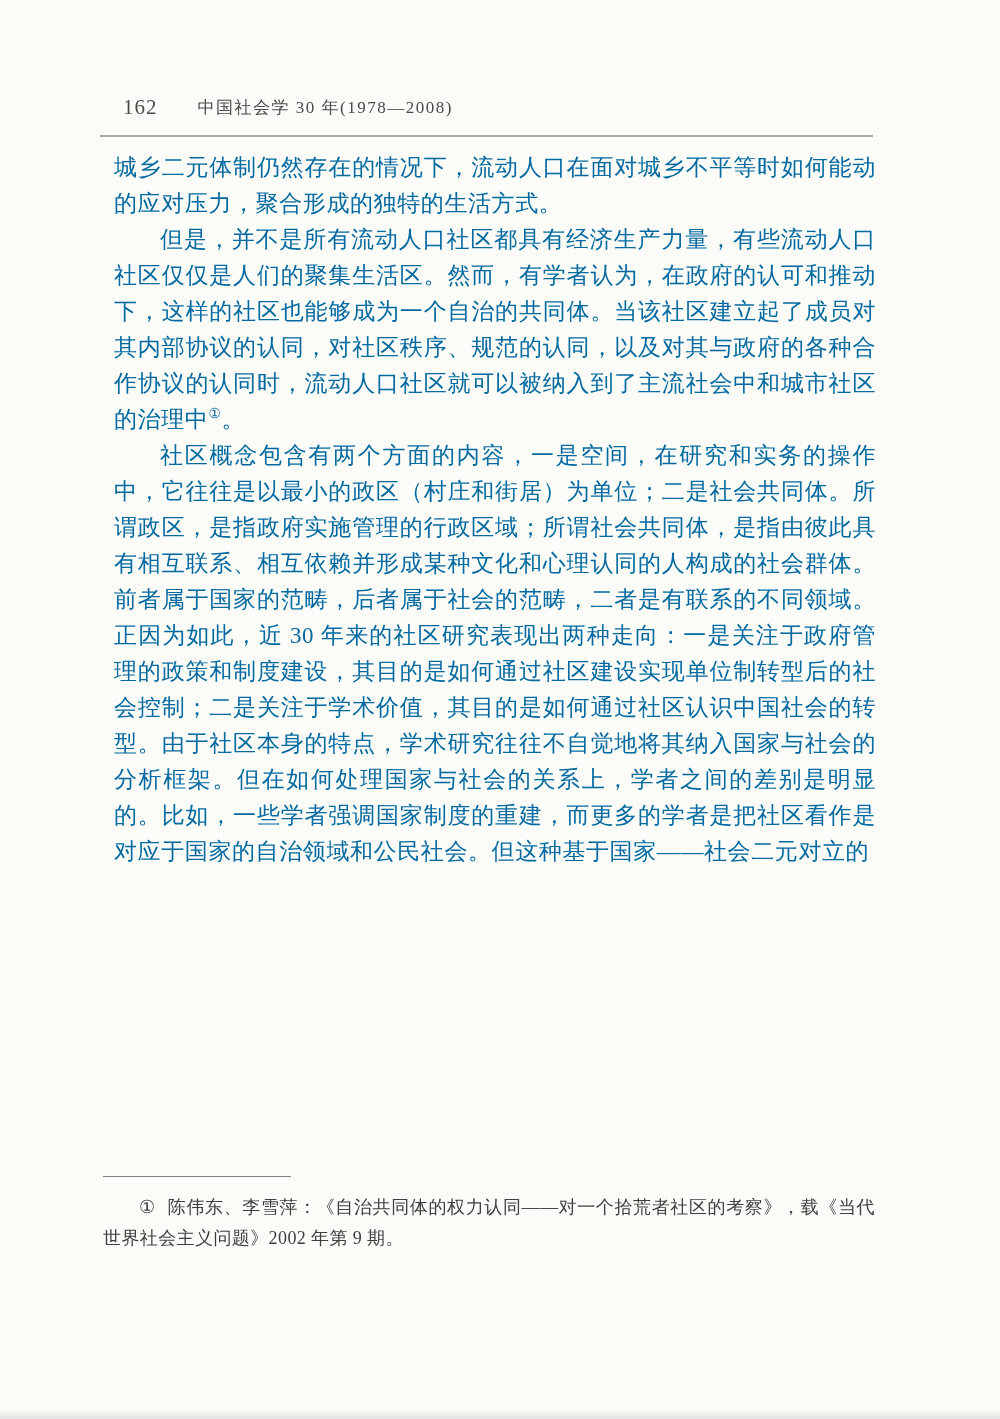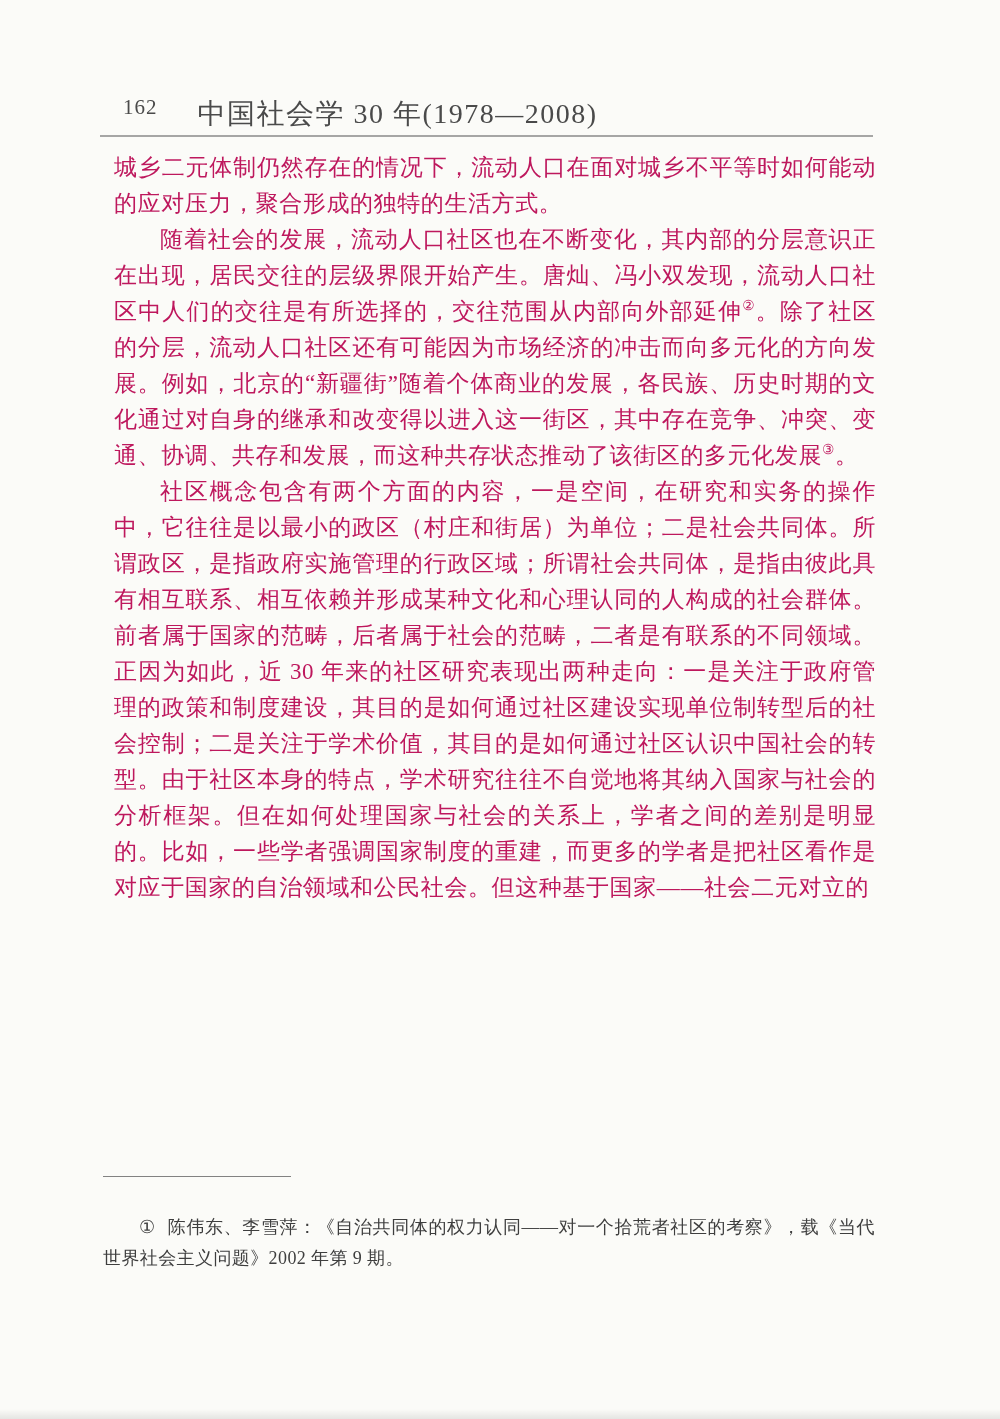--- a/index.html
+++ b/index.html
@@ -11,29 +11,29 @@
     font-family: "Liberation Serif", "DejaVu Serif", serif;
     color: #3e3e3e;
     overflow: hidden;
   }
   
   .running-header {
     position: absolute;
     top: 95px;
     left: 123px;
     display: flex;
-    align-items: flex-start;
+    align-items: center;
     color: #4a4a4a;
   }
   .page-number {
     font-size: 21px;
     letter-spacing: 1px;
   }
   .book-title {
-    font-size: 28px;
+    font-size: 17px;
     letter-spacing: 1.5px;
     margin-left: 40px;
   }
   .header-rule {
     position: absolute;
     top: 135px;
     left: 100px;
     width: 773px;
     height: 0;
     border-top: 2px solid rgba(120,120,120,0.65);
@@ -42,21 +42,21 @@
   .body-text {
     position: absolute;
     top: 150px;
     left: 114px;
     width: 762px;
     font-size: 23px;
     line-height: 36px;
     letter-spacing: 0.6px;
     text-align: justify;
     text-justify: inter-ideograph;
-    color: #be185d;
+    color: #0369a1;
   }
   .para { margin: 0; padding: 0; }
   .para.indent { text-indent: 2em; }
   sup.fnref {
     font-size: 0.6em;
     vertical-align: super;
     line-height: 0;
   }
   
   .footnote-rule {
@@ -71,21 +71,20 @@
     position: absolute;
     top: 1192px;
     left: 103px;
     width: 772px;
     font-size: 18px;
     line-height: 31px;
     letter-spacing: 0.4px;
     text-align: justify;
     text-justify: inter-ideograph;
     color: #3e3e3e;
-    margin-top: 20px;
   }
   .footnote { margin: 0 0 3px 0; text-indent: 2em; }
   .fn-marker { margin-right: 12px; }
   
   .page-bottom-shadow {
     position: absolute;
     left: 0;
     bottom: 0;
     width: 100%;
     height: 10px;
@@ -98,21 +97,21 @@
 <div class="page">
 
   <div class="running-header">
     <span class="page-number">162</span>
     <span class="book-title">中国社会学 30 年(1978—2008)</span>
   </div>
   <div class="header-rule"></div>
 
   <div class="body-text">
     <p class="para">城乡二元体制仍然存在的情况下，流动人口在面对城乡不平等时如何能动的应对压力，聚合形成的独特的生活方式。</p>
-    <p class="para indent">随着社会的发展，流动人口社区也在不断变化，其内部的分层意识正在出现，居民交往的层级界限开始产生。唐灿、冯小双发现，流动人口社区中人们的交往是有所选择的，交往范围从内部向外部延伸<sup class="fnref">②</sup>。除了社区的分层，流动人口社区还有可能因为市场经济的冲击而向多元化的方向发展。例如，北京的“新疆街”随着个体商业的发展，各民族、历史时期的文化通过对自身的继承和改变得以进入这一街区，其中存在竞争、冲突、变通、协调、共存和发展，而这种共存状态推动了该街区的多元化发展<sup class="fnref">③</sup>。</p>
+    <p class="para indent">但是，并不是所有流动人口社区都具有经济生产力量，有些流动人口社区仅仅是人们的聚集生活区。然而，有学者认为，在政府的认可和推动下，这样的社区也能够成为一个自治的共同体。当该社区建立起了成员对其内部协议的认同，对社区秩序、规范的认同，以及对其与政府的各种合作协议的认同时，流动人口社区就可以被纳入到了主流社会中和城市社区的治理中<sup class="fnref">①</sup>。</p>
     <p class="para indent">社区概念包含有两个方面的内容，一是空间，在研究和实务的操作中，它往往是以最小的政区（村庄和街居）为单位；二是社会共同体。所谓政区，是指政府实施管理的行政区域；所谓社会共同体，是指由彼此具有相互联系、相互依赖并形成某种文化和心理认同的人构成的社会群体。前者属于国家的范畴，后者属于社会的范畴，二者是有联系的不同领域。正因为如此，近 30 年来的社区研究表现出两种走向：一是关注于政府管理的政策和制度建设，其目的是如何通过社区建设实现单位制转型后的社会控制；二是关注于学术价值，其目的是如何通过社区认识中国社会的转型。由于社区本身的特点，学术研究往往不自觉地将其纳入国家与社会的分析框架。但在如何处理国家与社会的关系上，学者之间的差别是明显的。比如，一些学者强调国家制度的重建，而更多的学者是把社区看作是对应于国家的自治领域和公民社会。但这种基于国家——社会二元对立的</p>
   </div>
 
   <div class="footnote-rule"></div>
 
   <div class="footnotes">
     <p class="footnote">
       <span class="fn-marker">①</span><span>陈伟东、李雪萍：《自治共同体的权力认同——对一个拾荒者社区的考察》，载《当代世界社会主义问题》2002 年第 9 期。</span>
     </p>
   </div>

